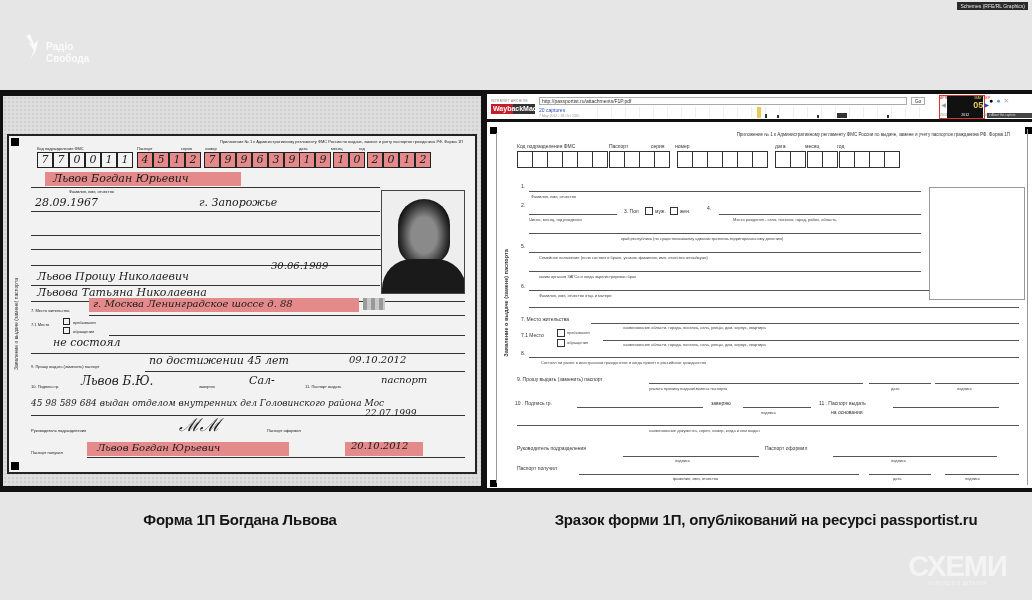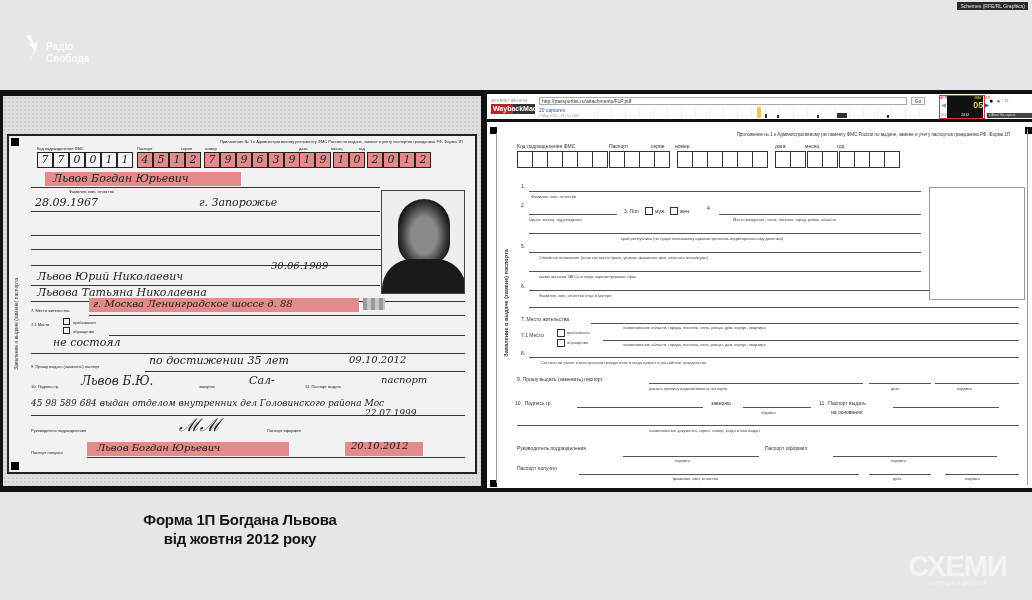--- a/index.html
+++ b/index.html
@@ -154,42 +154,42 @@
     <div class="lbl" style="left:60px;top:53px;">Фамилия, имя, отчество</div>
 
     <div class="hw" style="left:26px;top:60px;">28.09.1967</div>
     <div class="hw" style="left:190px;top:60px;font-style:italic;">г. Запорожье</div>
     <div class="row" style="top:60px;"></div>
     <div class="row" style="top:84px;"></div>
 
     <div class="row" style="top:98px;right:88px;"></div>
     <div class="row" style="top:114px;right:88px;"></div>
     <div class="hw" style="left:262px;top:124px;font-size:10px;">30.06.1989</div>
-    <div class="hw" style="left:28px;top:134px;">Львов Юрий Николаевич</div>
+    <div class="hw" style="left:28px;top:134px;">Львов Прошу Николаевич</div>
     <div class="row" style="top:134px;"></div>
     <div class="hw" style="left:28px;top:150px;">Львова Татьяна Николаевна</div>
     <div class="row" style="top:150px;right:10px;"></div>
 
     <div class="lbl" style="left:22px;top:172px;">7. Место жительства</div>
     <div class="hl" style="left:80px;top:162px;width:270px;height:14px;"></div>
     <div class="hw" style="left:84px;top:162px;font-size:10px;">г. Москва Ленинградское шоссе д. 88</div>
     <div class="blur" style="left:354px;top:162px;"></div>
     <div class="row" style="top:164px;left:80px;right:10px;"></div>
 
     <div class="lbl" style="left:22px;top:186px;">7.1 Место</div>
     <div class="cb" style="position:absolute;left:54px;top:182px;width:7px;height:7px;border:1px solid #222;"></div>
     <div class="lbl" style="left:64px;top:184px;">пребывания</div>
     <div class="cb" style="position:absolute;left:54px;top:191px;width:7px;height:7px;border:1px solid #222;"></div>
     <div class="lbl" style="left:64px;top:193px;">обращения</div>
     <div class="row" style="top:184px;left:100px;right:10px;"></div>
     <div class="hw" style="left:44px;top:200px;">не состоял</div>
     <div class="row" style="top:202px;right:10px;"></div>
 
     <div class="lbl" style="left:22px;top:228px;">9. Прошу выдать (заменить) паспорт</div>
-    <div class="hw" style="left:140px;top:218px;">по достижении 35 лет</div>
+    <div class="hw" style="left:140px;top:218px;">по достижении 45 лет</div>
     <div class="hw" style="left:340px;top:218px;font-size:10px;">09.10.2012</div>
     <div class="row" style="top:220px;left:136px;right:10px;"></div>
 
     <div class="lbl" style="left:22px;top:248px;">10. Подпись гр.</div>
     <div class="hw" style="left:72px;top:238px;font-size:12px;">Львов Б.Ю.</div>
     <div class="lbl" style="left:190px;top:248px;">заверяю</div>
     <div class="hw" style="left:240px;top:238px;">Сал-</div>
     <div class="lbl" style="left:296px;top:248px;">11. Паспорт выдать</div>
     <div class="hw" style="left:372px;top:238px;font-size:10px;">паспорт</div>
 
@@ -393,21 +393,21 @@
     <div class="s" style="left:186px;top:351px;">фамилия, имя, отчество</div>
     <div class="ln" style="left:382px;top:349px;width:62px;"></div>
     <div class="s" style="left:406px;top:351px;">дата</div>
     <div class="ln" style="left:458px;top:349px;width:74px;"></div>
     <div class="s" style="left:478px;top:351px;">подпись</div>
   </div>
 </div>
 
 <div class="caption left">
   <div>Форма 1П Богдана Львова</div>
-  <div>від жовтня 2012 року</div>
 </div>
 <div class="caption right">
+  <div>Зразок форми 1П, опублікований на ресурсі passportist.ru</div>
 </div>
 
 <div class="skhemy">
   <div class="big">СХЕМИ</div>
   <div class="small">КОРУПЦІЯ В ДЕТАЛЯХ</div>
 </div>
 
 </body></html>

